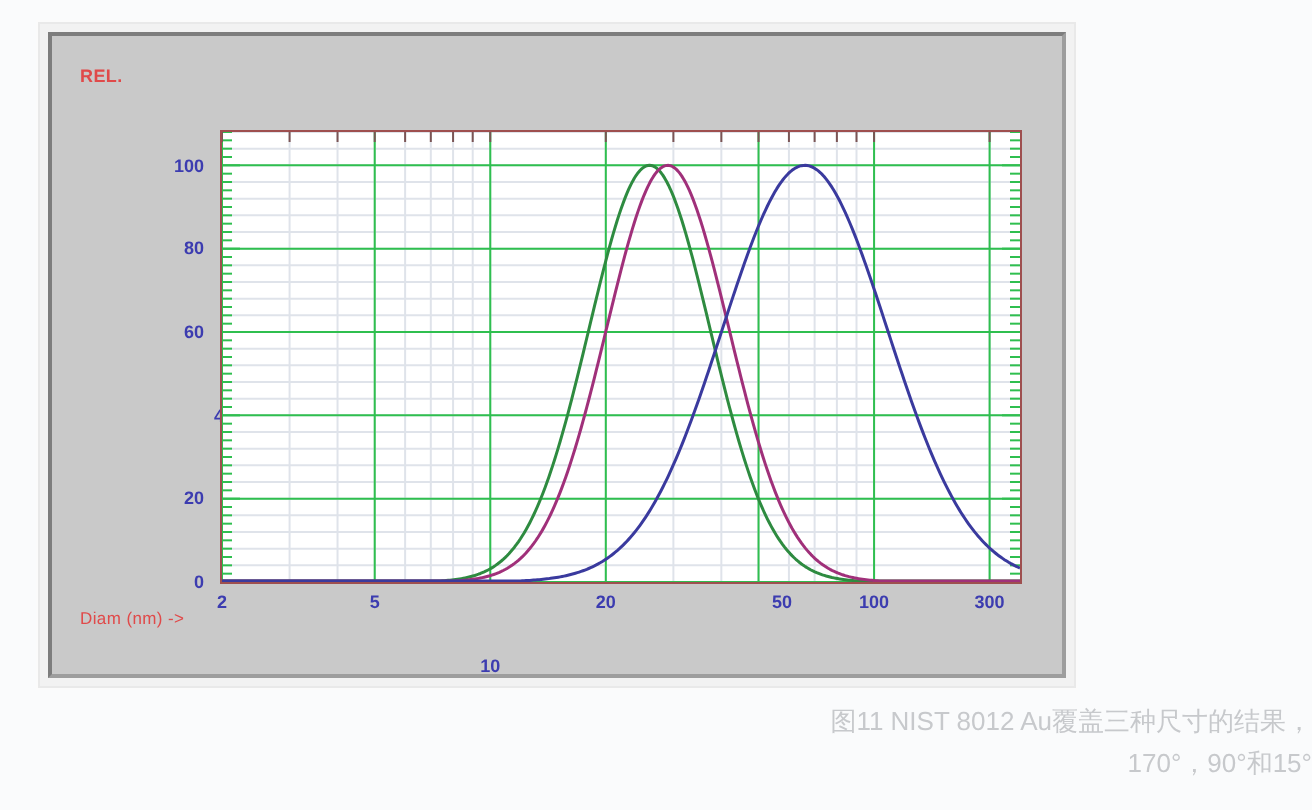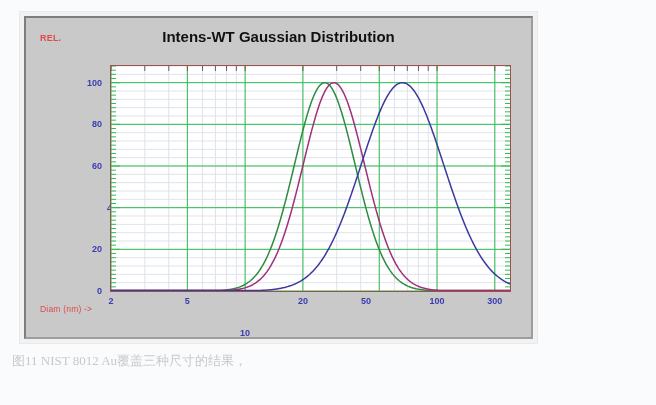--- a/index.html
+++ b/index.html
@@ -75,56 +75,55 @@
     left:84px;top:47px;width:401px;height:227px;
     background:#ffffff;
     border:1px solid #9e4f4f;
     box-sizing:border-box;
   }
   #plot-svg{display:block;}
 
   
   #caption{
     position:absolute;left:0;right:0;top:350px;
-    text-align:left;
+    text-align:right;
     color:#c7c9cc;
     font-size:13px;
     line-height:21px;
-    font-family:Liberation Serif, serif;
+    font-family:Liberation Sans, sans-serif;
     padding-left:12px;
   }
   .cap-line{display:block;}
 </style>
 </head>
 <body>
 
 <div id="figure-wrap">
 
   <div id="panel-outer">
     <div id="panel-bevel">
       <div id="panel-inner">
 
         <div class="rel-label">REL.</div>
 
-        <div class="chart-title">Intens-WT Gaussian Distribution</div>
 
         <div id="y-ticks">
             <div class="ytick" style="left: 42px; top: 273px;">0</div>
             <div class="ytick" style="left: 42px; top: 231.333px;">20</div>
             <div class="ytick" style="left: 57px; top: 189.667px;">40</div>
             <div class="ytick" style="left: 42px; top: 148px;">60</div>
             <div class="ytick" style="left: 42px; top: 106.333px;">80</div>
             <div class="ytick" style="left: 42px; top: 64.6667px;">100</div>
           </div>
         <div id="x-ticks">
             <div class="xtick" style="left: 85px; top: 278px;">2</div>
             <div class="xtick" style="left: 161.366px; top: 278px;">5</div>
             <div class="xtick" style="left: 219.134px; top: 278px; margin-top: 32px;">10</div>
             <div class="xtick" style="left: 276.902px; top: 278px;">20</div>
-            <div class="xtick" style="left: 340px; top: 278px;">50</div>
+            <div class="xtick" style="left: 365px; top: 278px;">50</div>
             <div class="xtick" style="left: 411.037px; top: 278px;">100</div>
             <div class="xtick" style="left: 468.805px; top: 278px;">300</div>
           </div>
 
         <div id="plot-area">
           <svg id="plot-svg" width="399" height="225" viewBox="0 0 399 225">
             <g id="minor-grid">
                 <line x1="0" y1="225" x2="399" y2="225" stroke="#dfe3ea" stroke-width="1"></line>
                 <line x1="0" y1="216.66666666666666" x2="399" y2="216.66666666666666" stroke="#dfe3ea" stroke-width="1"></line>
                 <line x1="0" y1="208.33333333333334" x2="399" y2="208.33333333333334" stroke="#dfe3ea" stroke-width="1"></line>
@@ -329,15 +328,16 @@
 
         <div class="diam-label">Diam (nm) -&gt;</div>
 
 
       </div>
     </div>
   </div>
 
   <div id="caption">
     <span class="cap-line">图11 NIST 8012 Au覆盖三种尺寸的结果，</span>
+    <span class="cap-line">170°，90°和15°</span>
   </div>
 
 </div>
 
 </body></html>

